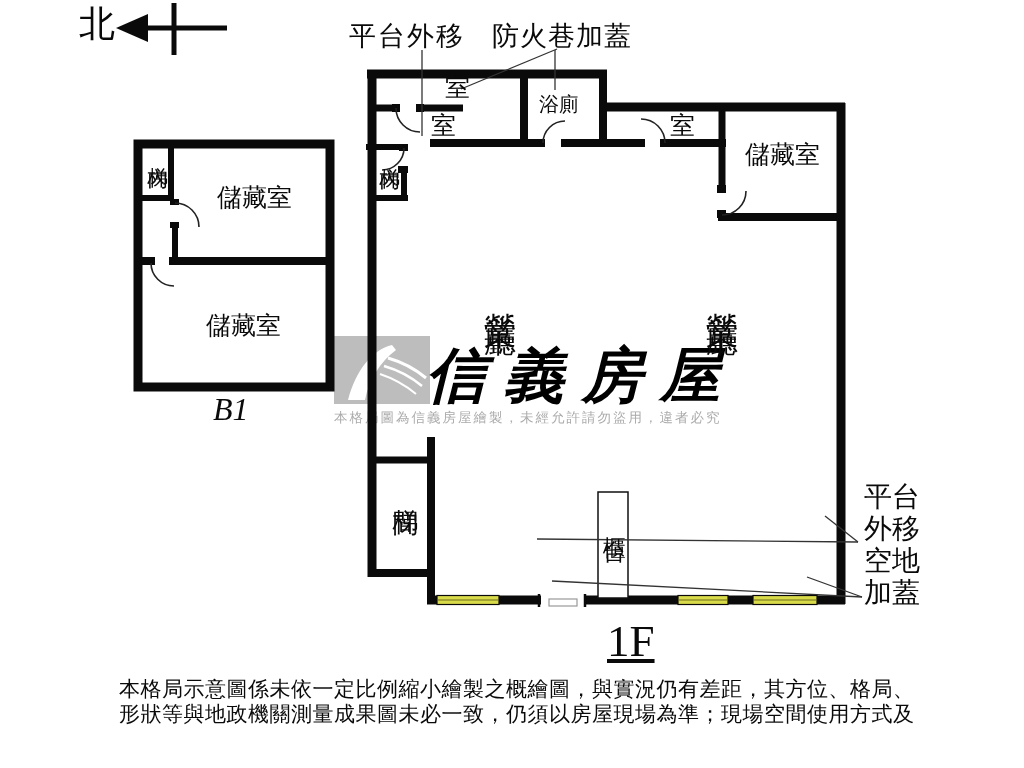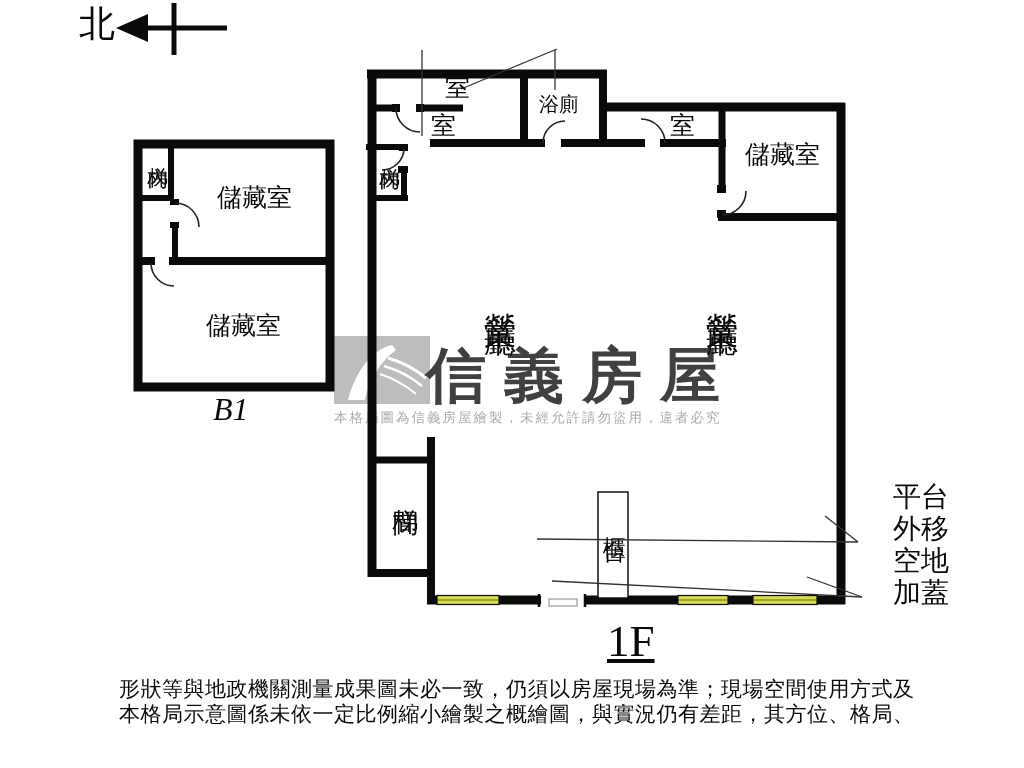--- a/index.html
+++ b/index.html
@@ -7,21 +7,21 @@
          font-family:"Liberation Serif","DejaVu Serif",serif;}
   .layer{position:absolute;left:0;top:0;width:1024px;height:768px;}
   .wm{z-index:1;}
   .plan{z-index:2;}
   .labels{z-index:3;pointer-events:none;}
   .lbl{position:absolute;color:#0a0a0a;white-space:nowrap;line-height:1.08;}
   .vert{writing-mode:vertical-rl;text-orientation:upright;}
   .pre{white-space:pre-line;}
   .serifbig{font-weight:400;}
   .wm-brand{position:absolute;font-family:"Liberation Sans","DejaVu Sans",sans-serif;
-            font-weight:700;color:#404040;}
+            font-weight:700;color:#000000;font-style:italic;}
   .wm-notice{position:absolute;font-family:"Liberation Sans","DejaVu Sans",sans-serif;
              color:#ababab;}
   .wm-logo{position:absolute;left:334px;top:336px;}
   .disc{position:absolute;left:119px;top:677px;font-size:21px;line-height:25.4px;
         letter-spacing:0.5px;color:#0a0a0a;}
 </style>
 </head>
 <body>
 
 <div class="stage">
@@ -132,41 +132,43 @@
     <g>
       <line x1="539" y1="594" x2="539" y2="607" stroke="#0a0a0a" stroke-width="2.5"></line>
       <line x1="585" y1="594" x2="585" y2="607" stroke="#0a0a0a" stroke-width="2.5"></line>
       <rect x="549" y="599" width="28" height="7" fill="#ffffff" stroke="#999999" stroke-width="1.2"></rect>
     </g>
   </svg>
 
   <div class="layer labels">
     <div class="lbl" style="left:79px;top:5px;font-size:36px;">北</div>
 
+    <div class="lbl" style="left:349px;top:22px;font-size:27px;letter-spacing:2px;">平台外移</div>
+    <div class="lbl" style="left:492px;top:22px;font-size:27px;letter-spacing:1px;">防火巷加蓋</div>
 
     <div class="lbl vert" style="left:146px;top:151px;font-size:21px;">內梯</div>
     <div class="lbl" style="left:217px;top:184px;font-size:25px;">儲藏室</div>
     <div class="lbl" style="left:206px;top:312px;font-size:25px;">儲藏室</div>
     <div class="lbl serifbig" style="left:213px;top:392px;font-size:32px;font-style:italic;">B1</div>
 
     <div class="lbl" style="left:445px;top:74px;font-size:25px;">室</div>
     <div class="lbl" style="left:431px;top:112px;font-size:25px;">室</div>
     <div class="lbl" style="left:539px;top:94px;font-size:20px;">浴廁</div>
     <div class="lbl" style="left:670px;top:112px;font-size:25px;">室</div>
     <div class="lbl" style="left:745px;top:141px;font-size:25px;">儲藏室</div>
     <div class="lbl vert" style="left:378px;top:152px;font-size:21px;">內梯</div>
     <div class="lbl vert" style="left:483px;top:287px;font-size:32px;letter-spacing:5px;">營業廳</div>
     <div class="lbl vert" style="left:705px;top:287px;font-size:32px;letter-spacing:5px;">營業廳</div>
     <div class="lbl vert" style="left:391px;top:488px;font-size:26px;letter-spacing:3px;">梯間</div>
     <div class="lbl vert" style="left:601px;top:518px;font-size:23px;letter-spacing:4px;">櫃台</div>
-    <div class="lbl pre" style="left:893px;top:481px;font-size:28px;line-height:32px;">平台
+    <div class="lbl pre" style="left:864px;top:481px;font-size:28px;line-height:32px;">平台
 外移
 空地
 加蓋</div>
     <div class="lbl serifbig" style="left:607px;top:617px;font-size:45px;text-decoration:underline;">1F</div>
 
     <div class="disc">
+      <div>本格局示意圖係未依一定比例縮小繪製之概繪圖，與實況仍有差距，其方位、格局、</div>
       <div>形狀等與地政機關測量成果圖未必一致，仍須以房屋現場為準；現場空間使用方式及</div>
-      <div>本格局示意圖係未依一定比例縮小繪製之概繪圖，與實況仍有差距，其方位、格局、</div>
     </div>
   </div>
 
 </div>
 
 </body></html>

